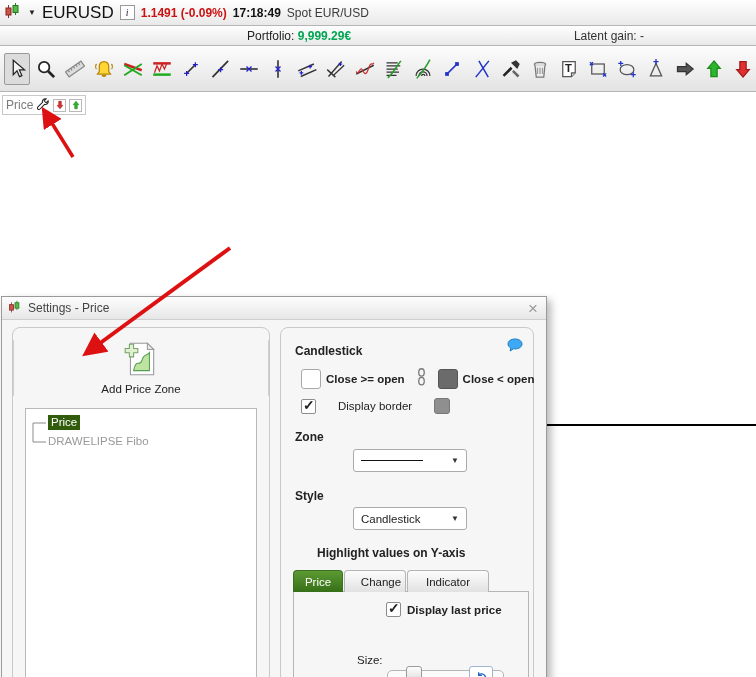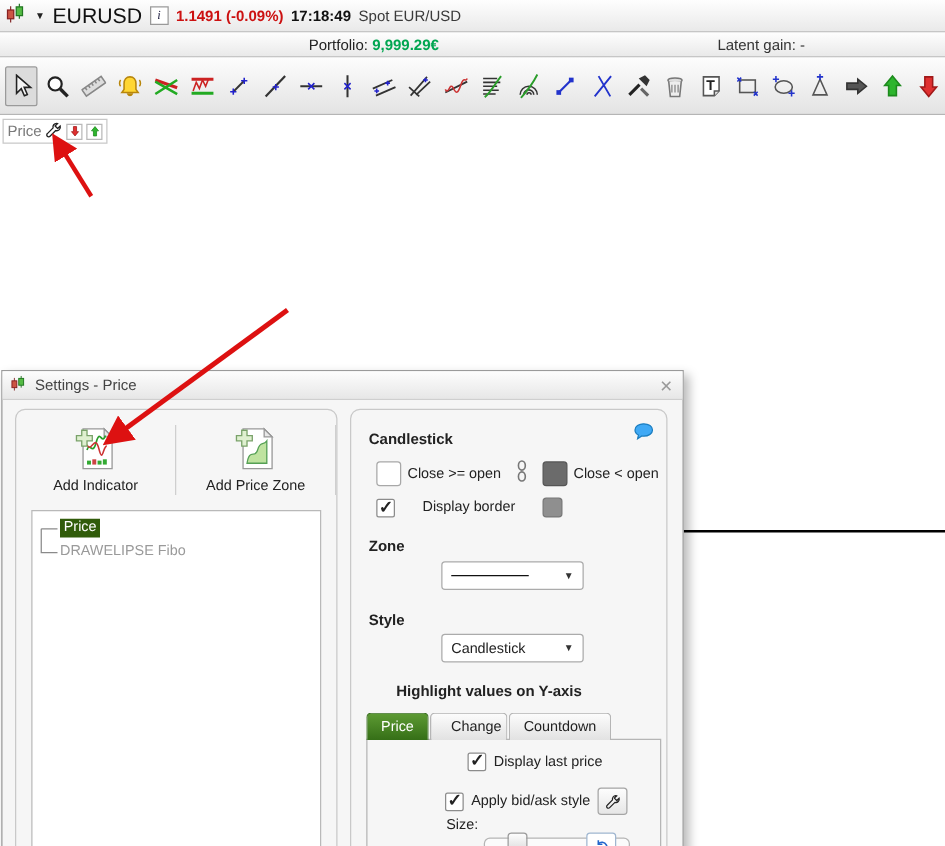--- a/index.html
+++ b/index.html
@@ -321,36 +321,20 @@
           <line x1="11.5" y1="1" x2="11.5" y2="13" stroke="#2a7a2a"></line>
           <rect x="9" y="3.5" width="5" height="7" fill="#55bb44" stroke="#227722"></rect>
         </svg>
       </span>
       <span id="dialog-title">Settings - Price</span>
       <span id="dialog-close">×</span>
     </div>
 
     <div class="panel" id="left-panel">
       <div id="indicator-buttons">
-        <div class="big-btn">
-          <span>
-            <svg width="38" height="38" viewBox="0 0 36 36">
-              <path d="M8 3h16l6 6v24H8z" fill="#fff" stroke="#999"></path>
-              <path d="M24 3v6h6z" fill="#e9e9e9" stroke="#999"></path>
-              <path d="M11 19c2-7 4 5 7-6s4 3 7-5" stroke="#2a9d2a" fill="none" stroke-width="1.3"></path>
-              <path d="M11 15c3 7 6-9 9 3s3-2 6-2" stroke="#cc3333" fill="none" stroke-width="1.2"></path>
-              <rect x="11" y="27" width="3" height="3" fill="#3a3"></rect>
-                <rect x="15" y="26" width="3" height="4" fill="#c44"></rect>
-              <rect x="19" y="27" width="3" height="3" fill="#3a3"></rect>
-                <rect x="23" y="26" width="3" height="4" fill="#3a3"></rect>
-              <path d="M3 8h4V4h4v4h4v4h-4v4H7v-4H3z" fill="#dff0d0" stroke="#7aa26a"></path>
-            </svg>
-          </span>
-          <span class="blabel">Add Indicator</span>
-        </div>
         <div class="vsep"></div>
         <div class="big-btn">
           <span>
             <svg width="38" height="38" viewBox="0 0 36 36">
               <path d="M8 3h16l6 6v24H8z" fill="#fff" stroke="#999"></path>
               <path d="M24 3v6h6z" fill="#e9e9e9" stroke="#999"></path>
               <path d="M11 29c2-12 6-3 8-10s4-3 7-7v17H11z" fill="#bfe3a0" stroke="#55a055"></path>
               <path d="M3 8h4V4h4v4h4v4h-4v4H7v-4H3z" fill="#dff0d0" stroke="#7aa26a"></path>
             </svg>
           </span>
@@ -370,21 +354,21 @@
     </div>
 
     <div class="panel" id="right-panel">
       <span style="position:absolute;right:10px;top:10px;">
         <svg width="16" height="14" viewBox="0 0 16 14">
             <path d="M8 1C4 1 1 3.1 1 5.9c0 1.7 1.1 3.2 2.8 4.1L3.1 13l3.4-2.2c.5.1 1 .1 1.5.1 4 0 7-2.1 7-4.9S12 1 8 1z" fill="#3fa9f5" stroke="#1c7ec0"></path>
           </svg>
       </span>
       <span class="heading" style="top:16px;">Candlestick</span>
 
-      <div class="row" style="left:20px;top:38px;gap:5px;">
+      <div class="row" style="left:20px;top:38px;gap:5px;font-weight:bold;">
         <span class="swatch" style="width: 20px; height: 20px; background: rgb(255, 255, 255);"></span>
         <span class="lab">Close &gt;= open</span>
         <span style="margin:0 6px;">
           <svg width="11" height="22" viewBox="0 0 12 22">
             <ellipse cx="6" cy="6" rx="3" ry="4" fill="none" stroke="#777" stroke-width="1.4"></ellipse>
             <ellipse cx="6" cy="15.5" rx="3" ry="4" fill="none" stroke="#777" stroke-width="1.4"></ellipse>
           </svg>
         </span>
         <span class="swatch" style="width: 20px; height: 20px; border-color: rgb(85, 85, 85); background: rgb(107, 107, 107);"></span>
         <span class="lab">Close &lt; open</span>
@@ -405,35 +389,26 @@
       <span class="heading" style="top:161px;">Style</span>
       <div class="dropdown" style="top:179px;">
         <span class="lab">Candlestick</span>
         <span class="dcaret">▼</span>
       </div>
 
       <span class="heading" style="top:218px;padding-left:22px;">Highlight values on Y-axis</span>
 
       <div class="tab active" style="left:12px;width:50px;">Price</div>
       <div class="tab" style="left:63px;width:62px;padding-left:12px;">Change</div>
-      <div class="tab" style="left:126px;width:82px;">Countdown</div>
+      <div class="tab" style="left:126px;width:82px;">Indicator</div>
 
       <div id="tab-panel">
-        <div class="row" style="left:80px;top:10px;gap:6px;">
+        <div class="row" style="left:92px;top:10px;gap:6px;font-weight:bold;">
           <span class="checkbox checked"></span>
           <span class="lab">Display last price</span>
-        </div>
-        <div class="row" style="left:62px;top:38px;gap:6px;">
-          <span class="checkbox checked"></span>
-          <span class="lab">Apply bid/ask style</span>
-          <span class="tool-btn">
-            <svg width="13" height="13" viewBox="0 0 16 16">
-                <path d="M10.6 1.9a3.3 3.3 0 0 0-3.2 4.2L2.2 11.3a1.7 1.7 0 1 0 2.4 2.4l5.2-5.2a3.3 3.3 0 0 0 4.1-4.1L11.6 6.7 9.2 4.3l2.3-2.2a3.6 3.6 0 0 0-.9-.2z" fill="none" stroke="#222" stroke-width="1.2"></path>
-              </svg>
-          </span>
         </div>
         <span class="lab" style="position:absolute;left:42px;top:62px;margin-left:21px;">Size:</span>
         <div id="slider-track"></div>
         <div id="slider-handle"></div>
         <div id="reset-size-btn">
           <svg width="13" height="12" viewBox="0 0 16 14">
               <path d="M3 8a5 5 0 1 0 1.5-3.5" fill="none" stroke="#2266cc" stroke-width="1.6"></path>
               <path d="M4.5 1v4h4" fill="none" stroke="#2266cc" stroke-width="1.6"></path>
             </svg>
         </div>

